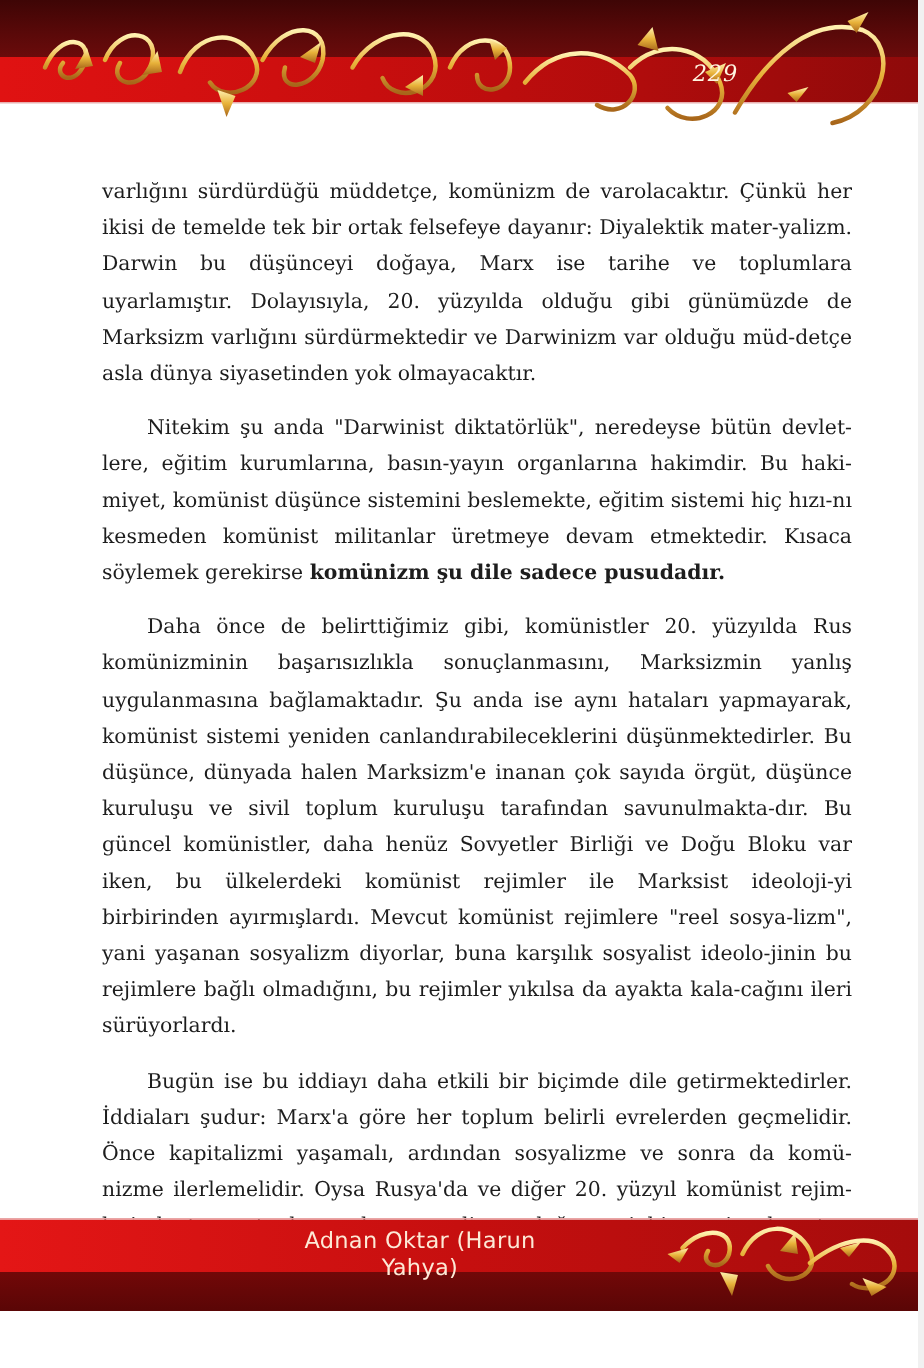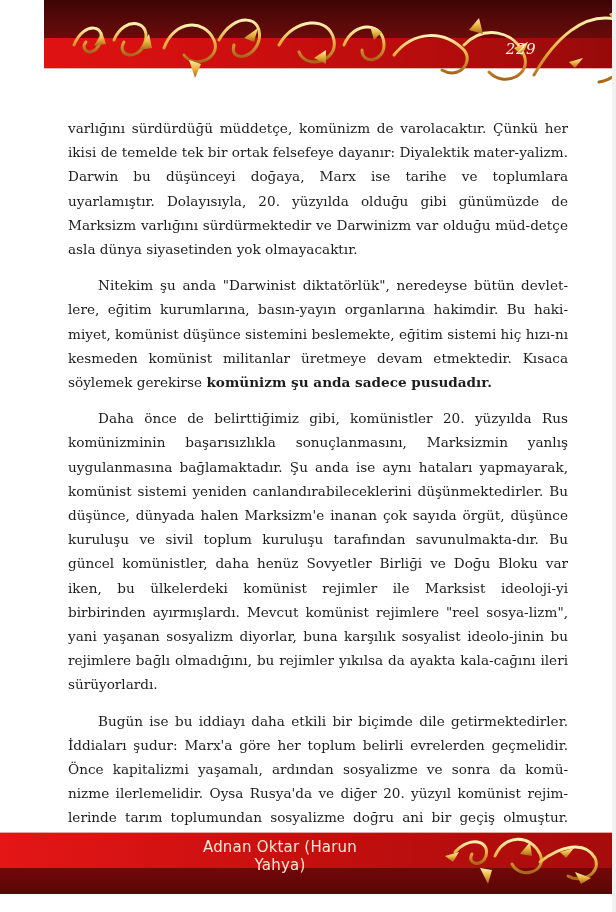--- a/index.html
+++ b/index.html
@@ -2,21 +2,21 @@
 <html><head>
 <meta charset="utf-8">
 <style>
   html, body { margin: 0; padding: 0; }
   body {
     width: 616px; height: 912px; position: relative; overflow: hidden;
     background: #ffffff;
     font-family: "DejaVu Serif", "Liberation Serif", serif;
   }
   .header {
-    position: absolute; left: 0; top: 0; width: 542px; height: 80px; margin-left: 44px;
+    position: absolute; left: 0; top: 0; width: 542px; height: 80px;
   }
   .header .band-dark {
     position: absolute; left: 0; top: 0; width: 612px; height: 38px;
     background: linear-gradient(180deg, #3e0505 0%, #5a0909 60%, #6a0b0b 100%);
   }
   .header .band-red {
     position: absolute; left: 0; top: 38px; width: 612px; height: 30px;
     background: linear-gradient(90deg, #e01212 0%, #c80e0e 40%, #b00c0c 70%, #8e0a0a 100%);
   }
   .header .band-line {
@@ -30,21 +30,21 @@
   }
   .content {
     position: absolute; left: 68px; top: 104px; width: 500px;
     font-size: 13.6px; line-height: 24.2px; color: #1d1d1d;
     text-align: justify; hyphens: manual;
   }
   .content p { margin: 12px 0 9px 0; text-indent: 30px; }
   .content p.first { text-indent: 0; }
   .content b { font-weight: bold; }
   .footer {
-    position: absolute; left: 0; top: 832px; width: 612px; height: 62px;
+    position: absolute; left: 0; top: 812px; width: 612px; height: 62px;
   }
   .footer .band-red {
     position: absolute; left: 0; top: 0; width: 612px; height: 36px;
     background: linear-gradient(90deg, #e41616 0%, #c60f0f 50%, #a50c0c 100%);
     border-top: 1px solid #e9a5a5;
   }
   .footer .band-dark {
     position: absolute; left: 0; top: 36px; width: 612px; height: 26px;
     background: linear-gradient(180deg, #720808 0%, #5a0606 100%);
   }
@@ -94,21 +94,21 @@
       <path d="M470 48 l14 -6 l-6 14 z"></path>
       <path d="M565 14 l14 -6 l-8 14 z"></path>
       <path d="M525 62 l14 -4 l-8 10 z"></path>
     </g>
   </svg>
   <div class="page-number">229</div>
 </div>
 
 <div class="content">
   <p class="first"><span>varlığını sürdürdüğü müddetçe, komünizm de varolacaktır. Çünkü her ikisi de temelde tek bir ortak felsefeye dayanır: Diyalektik mater-yalizm. Darwin bu düşünceyi doğaya, Marx ise tarihe ve toplumlara uyarlamıştır. Dolayısıyla, 20. yüzyılda olduğu gibi günümüzde de Marksizm varlığını sürdürmektedir ve Darwinizm var olduğu müd-detçe asla dünya siyasetinden yok olmayacaktır.</span></p>
-  <p><span>Nitekim şu anda "Darwinist diktatörlük", neredeyse bütün devlet-lere, eğitim kurumlarına, basın-yayın organlarına hakimdir. Bu haki-miyet, komünist düşünce sistemini beslemekte, eğitim sistemi hiç hızı-nı kesmeden komünist militanlar üretmeye devam etmektedir. Kısaca söylemek gerekirse </span><b>komünizm şu anda sadece pusudadır.</b></p>
+  <p><span>Nitekim şu anda "Darwinist diktatörlük", neredeyse bütün devlet-lere, eğitim kurumlarına, basın-yayın organlarına hakimdir. Bu haki-miyet, komünist düşünce sistemini beslemekte, eğitim sistemi hiç hızı-nı kesmeden komünist militanlar üretmeye devam etmektedir. Kısaca söylemek gerekirse </span><b>komünizm şu dile sadece pusudadır.</b></p>
   <p><span>Daha önce de belirttiğimiz gibi, komünistler 20. yüzyılda Rus komünizminin başarısızlıkla sonuçlanmasını, Marksizmin yanlış uygulanmasına bağlamaktadır. Şu anda ise aynı hataları yapmayarak, komünist sistemi yeniden canlandırabileceklerini düşünmektedirler. Bu düşünce, dünyada halen Marksizm'e inanan çok sayıda örgüt, düşünce kuruluşu ve sivil toplum kuruluşu tarafından savunulmakta-dır. Bu güncel komünistler, daha henüz Sovyetler Birliği ve Doğu Bloku var iken, bu ülkelerdeki komünist rejimler ile Marksist ideoloji-yi birbirinden ayırmışlardı. Mevcut komünist rejimlere "reel sosya-lizm", yani yaşanan sosyalizm diyorlar, buna karşılık sosyalist ideolo-jinin bu rejimlere bağlı olmadığını, bu rejimler yıkılsa da ayakta kala-cağını ileri sürüyorlardı.</span></p>
   <p><span>Bugün ise bu iddiayı daha etkili bir biçimde dile getirmektedirler. İddiaları şudur: Marx'a göre her toplum belirli evrelerden geçmelidir. Önce kapitalizmi yaşamalı, ardından sosyalizme ve sonra da komü-nizme ilerlemelidir. Oysa Rusya'da ve diğer 20. yüzyıl komünist rejim-lerinde tarım toplumundan sosyalizme doğru ani bir geçiş olmuştur. Aradaki kapitalist aşama atlanmıştır. Dolayısıyla Marksistlere göre bu rejimlerin başarısızlığı doğaldır. Şu an bu ülkelerin kapitalizmi benim-</span></p>
 </div>
 
 <div class="footer">
   <div class="band-red"></div>
   <div class="band-dark"></div>
   <svg width="612" height="62" viewBox="0 0 612 62">
     <defs>
       <linearGradient id="gold2" x1="0" y1="0" x2="0" y2="1">

